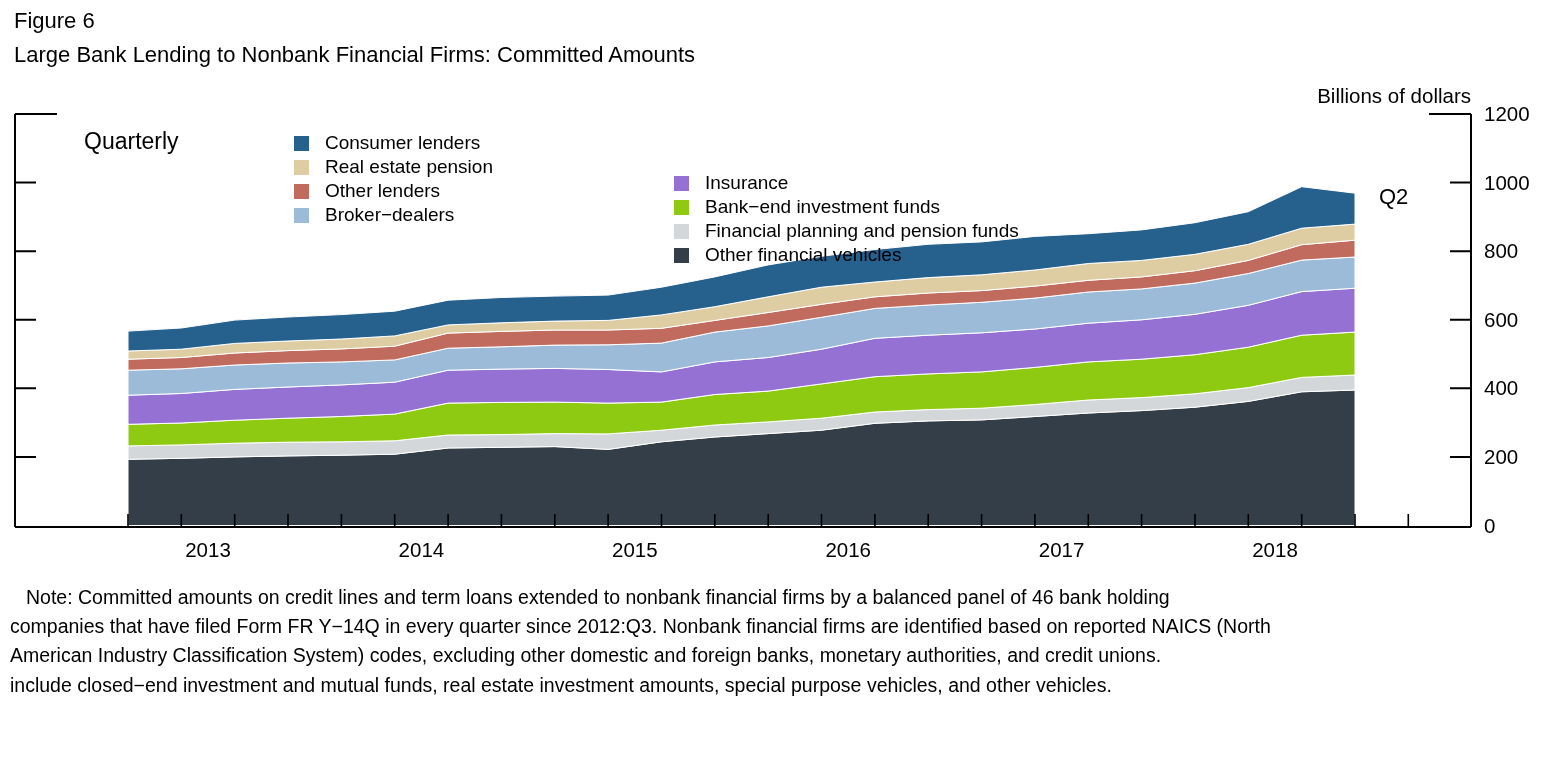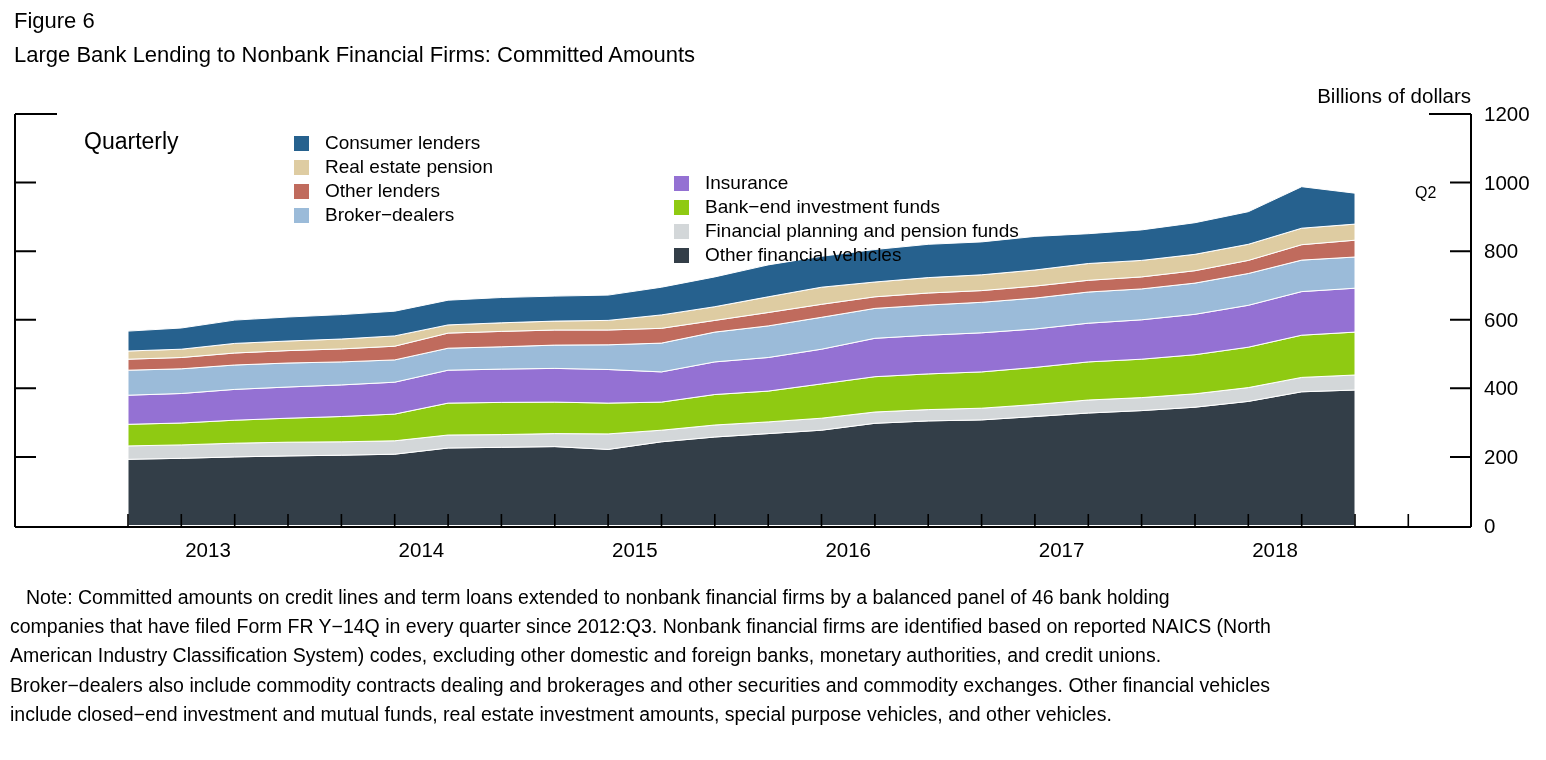--- a/index.html
+++ b/index.html
@@ -2,21 +2,21 @@
 <html><head>
 <meta charset="utf-8">
 <style>
   html,body{margin:0;padding:0;background:#fff;}
   .page{position:relative;width:1546px;height:760px;background:#ffffff;overflow:hidden;
         font-family:"Liberation Sans",sans-serif;color:#000;}
   .fig-label{position:absolute;left:14px;top:8px;font-size:22px;line-height:26px;}
   .fig-title{position:absolute;left:14px;top:42px;font-size:22px;line-height:26px;}
   .unit-label{position:absolute;right:75px;top:84px;font-size:20.5px;text-align:center;}
   .annotation-quarterly{position:absolute;left:84px;top:128px;font-size:23px;}
-  .annotation-q2{position:absolute;left:1379px;top:184px;font-size:16px;margin-left:36px;}
+  .annotation-q2{position:absolute;left:1379px;top:184px;font-size:22px;}
   #chart-svg{position:absolute;left:0;top:0;}
   #chart-svg text{font-family:"Liberation Sans",sans-serif;fill:#000;}
   .legend{position:absolute;top:131px;left:0;width:100%;}
   .legend-col{position:absolute;top:0;}
   #legend-col-1{left:265px;}
   #legend-col-2{left:645px;margin-top:40px;}
   .legend-item{display:flex;align-items:center;height:24px;padding-left:29px;}
   .swatch{width:15px;height:15px;margin-right:16px;flex:0 0 auto;}
   .legend-label{font-size:19px;white-space:nowrap;}
   .note{position:absolute;left:10px;top:583px;width:1510px;font-size:19.5px;line-height:29.2px;}
@@ -102,17 +102,16 @@
           <span class="swatch" style="background: rgb(51, 62, 72);"></span>
           <span class="legend-label">Other financial vehicles</span>
         </div>
       </div>
   </div>
 
   <div class="note">
     <div class="indent">Note: Committed amounts on credit lines and term loans extended to nonbank financial firms by a balanced panel of 46 bank holding</div>
     <div>companies that have filed Form FR Y−14Q in every quarter since 2012:Q3. Nonbank financial firms are identified based on reported NAICS (North</div>
     <div>American Industry Classification System) codes, excluding other domestic and foreign banks, monetary authorities, and credit unions.</div>
-    <div>Broker−dealers also include commodity contracts dealing and brokerages and other securities and commodity exchanges. Other financial vehicles</div>
     <div>include closed−end investment and mutual funds, real estate investment amounts, special purpose vehicles, and other vehicles.</div>
   </div>
 
 </div>
 
 </body></html>

